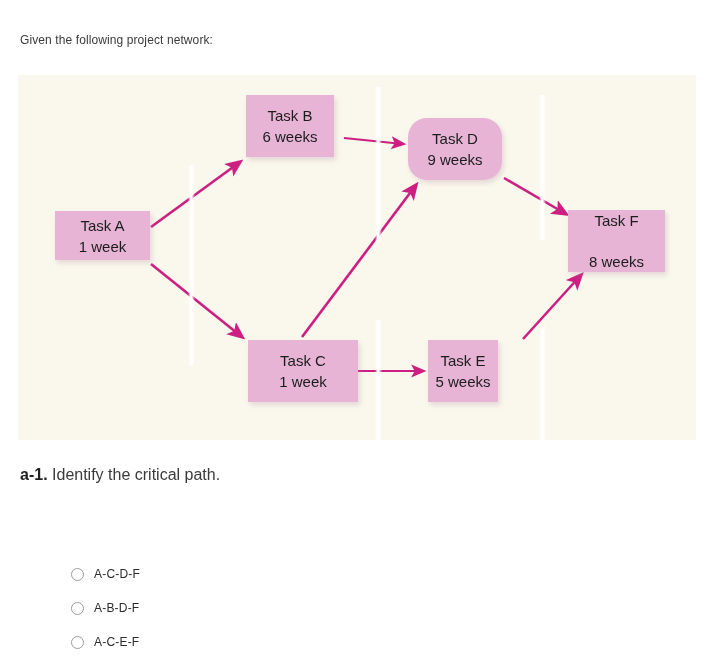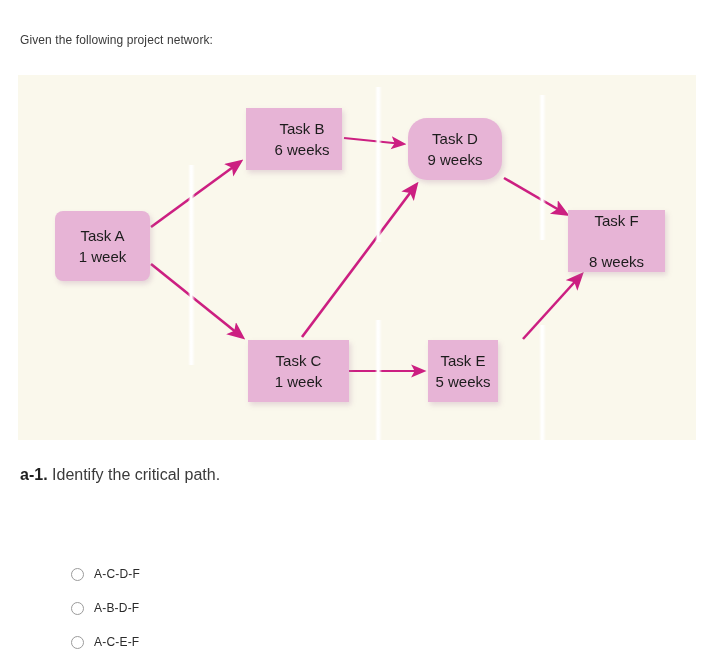--- a/index.html
+++ b/index.html
@@ -75,23 +75,23 @@
     justify-content: center;
     color: #1c1c1c;
     font-size: 15px;
     line-height: 21px;
     font-family: "Liberation Sans", sans-serif;
     z-index: 3;
   }
   .task-box .task-name { white-space: nowrap; }
   .task-box .task-dur  { white-space: nowrap; }
 
-  #task-box-a { left: 37px;  top: 136px; width: 95px;  height: 70px; border-radius: 8px; }
-  #task-box-b { left: 228px; top: 33px;  width: 80px;  height: 62px; padding-left: 16px; }
-  #task-box-c { left: 230px; top: 265px; width: 101px;  height: 62px; }
+  #task-box-a { left: 37px;  top: 136px; width: 95px;  height: 49px; }
+  #task-box-b { left: 228px; top: 20px;  width: 88px;  height: 62px; }
+  #task-box-c { left: 230px; top: 265px; width: 110px;  height: 62px; }
   #task-box-d { left: 390px; top: 43px;  width: 94px;  height: 62px; border-radius: 19px; }
   #task-box-e { left: 410px; top: 265px; width: 70px;  height: 62px; }
   #task-box-f { left: 550px; top: 135px; width: 97px;  height: 62px; justify-content: space-between; }
 
   
   #sub-question {
     position: absolute;
     left: 20px;
     top: 464px;
     font-size: 16px;

